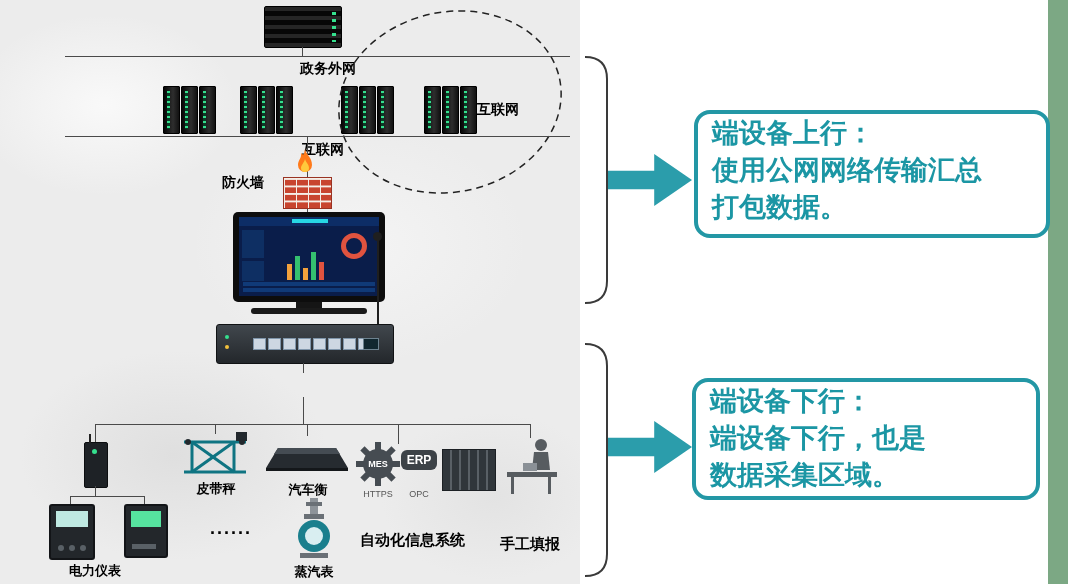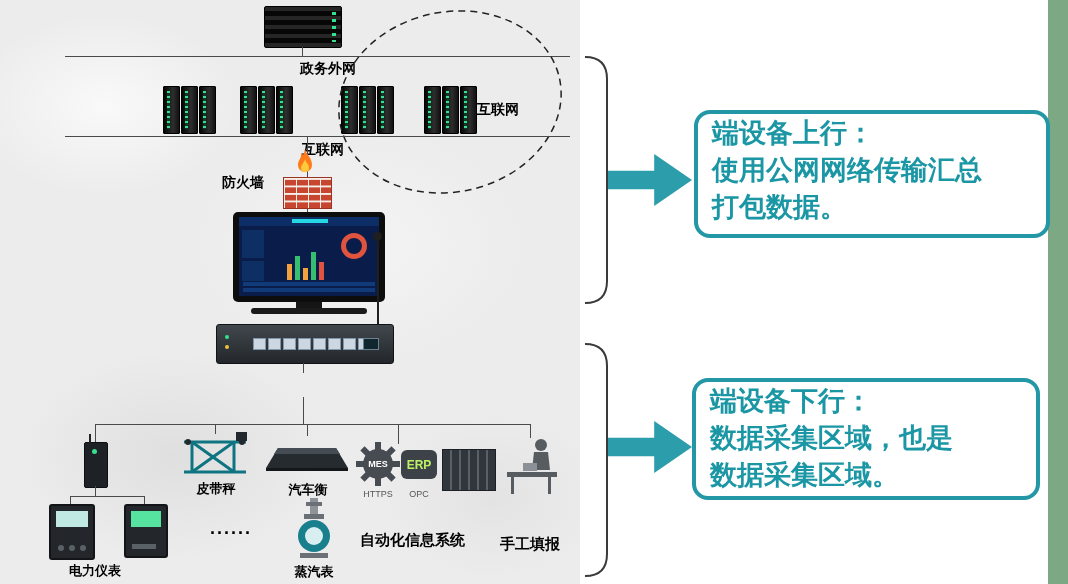--- a/index.html
+++ b/index.html
@@ -49,22 +49,22 @@
   .antenna-tip{position:absolute;left:373px;top:232px;width:9px;height:9px;border-radius:50%;background:#1f1f1f;}
 
   
   .gateway{position:absolute;left:84px;top:442px;width:22px;height:44px;background:#1e2226;border:1px solid #0c0e10;border-radius:2px;}
   .gateway::before{content:"";position:absolute;left:4px;top:-9px;width:2px;height:9px;background:#222;}
   .gateway::after{content:"";position:absolute;left:7px;top:6px;width:5px;height:5px;border-radius:50%;background:#35e08e;}
   .meter{position:absolute;background:#23272b;border:2px solid #121417;border-radius:3px;}
   .mscreen{position:absolute;left:5px;top:5px;right:5px;height:16px;}
   .factory{position:absolute;left:442px;top:449px;width:52px;height:40px;border:1px solid #1c2024;
     background:repeating-linear-gradient(90deg,#30363b 0 7px,#596066 7px 9px);}
-  .erp-box{position:absolute;left:401px;top:450px;width:36px;height:29px;border-radius:6px;background:#3c4247;
-    color:#bef264;font-weight:700;font-size:12px;display:flex;align-items:center;justify-content:center;}
+  .erp-box{position:absolute;left:401px;top:450px;width:36px;height:20px;border-radius:6px;background:#3c4247;
+    color:#ffffff;font-weight:700;font-size:12px;display:flex;align-items:center;justify-content:center;}
   .mes-label{position:absolute;left:355px;top:459px;width:46px;text-align:center;color:#fff;font-weight:700;font-size:9px;}
 
   
   .arrow{position:absolute;background:#2b9dab;clip-path:polygon(0 32%,55% 32%,55% 0,100% 50%,55% 100%,55% 68%,0 68%);}
   .callout{position:absolute;box-sizing:border-box;border:4px solid #2397A5;border-radius:16px;background:#fff;padding:1px 14px;}
   .callout p{margin:0;font-size:27px;font-weight:700;color:#1b96a4;line-height:37px;white-space:nowrap;}
 </style>
 </head>
 <body>
 
@@ -256,17 +256,17 @@
   <div class="arrow" style="left:608px;top:154px;width:84px;height:52px;"></div>
   <div class="arrow" style="left:608px;top:421px;width:84px;height:52px;"></div>
 
   <div class="callout" style="left:694px;top:110px;width:356px;height:128px;">
     <p>端设备上行：</p>
     <p>使用公网网络传输汇总</p>
     <p>打包数据。</p>
   </div>
   <div class="callout" style="left:692px;top:378px;width:348px;height:122px;">
     <p>端设备下行：</p>
-    <p>数据采集区域，也是</p>
+    <p>端设备下行，也是</p>
     <p>数据采集区域。</p>
   </div>
 
 </div>
 
 </body></html>

